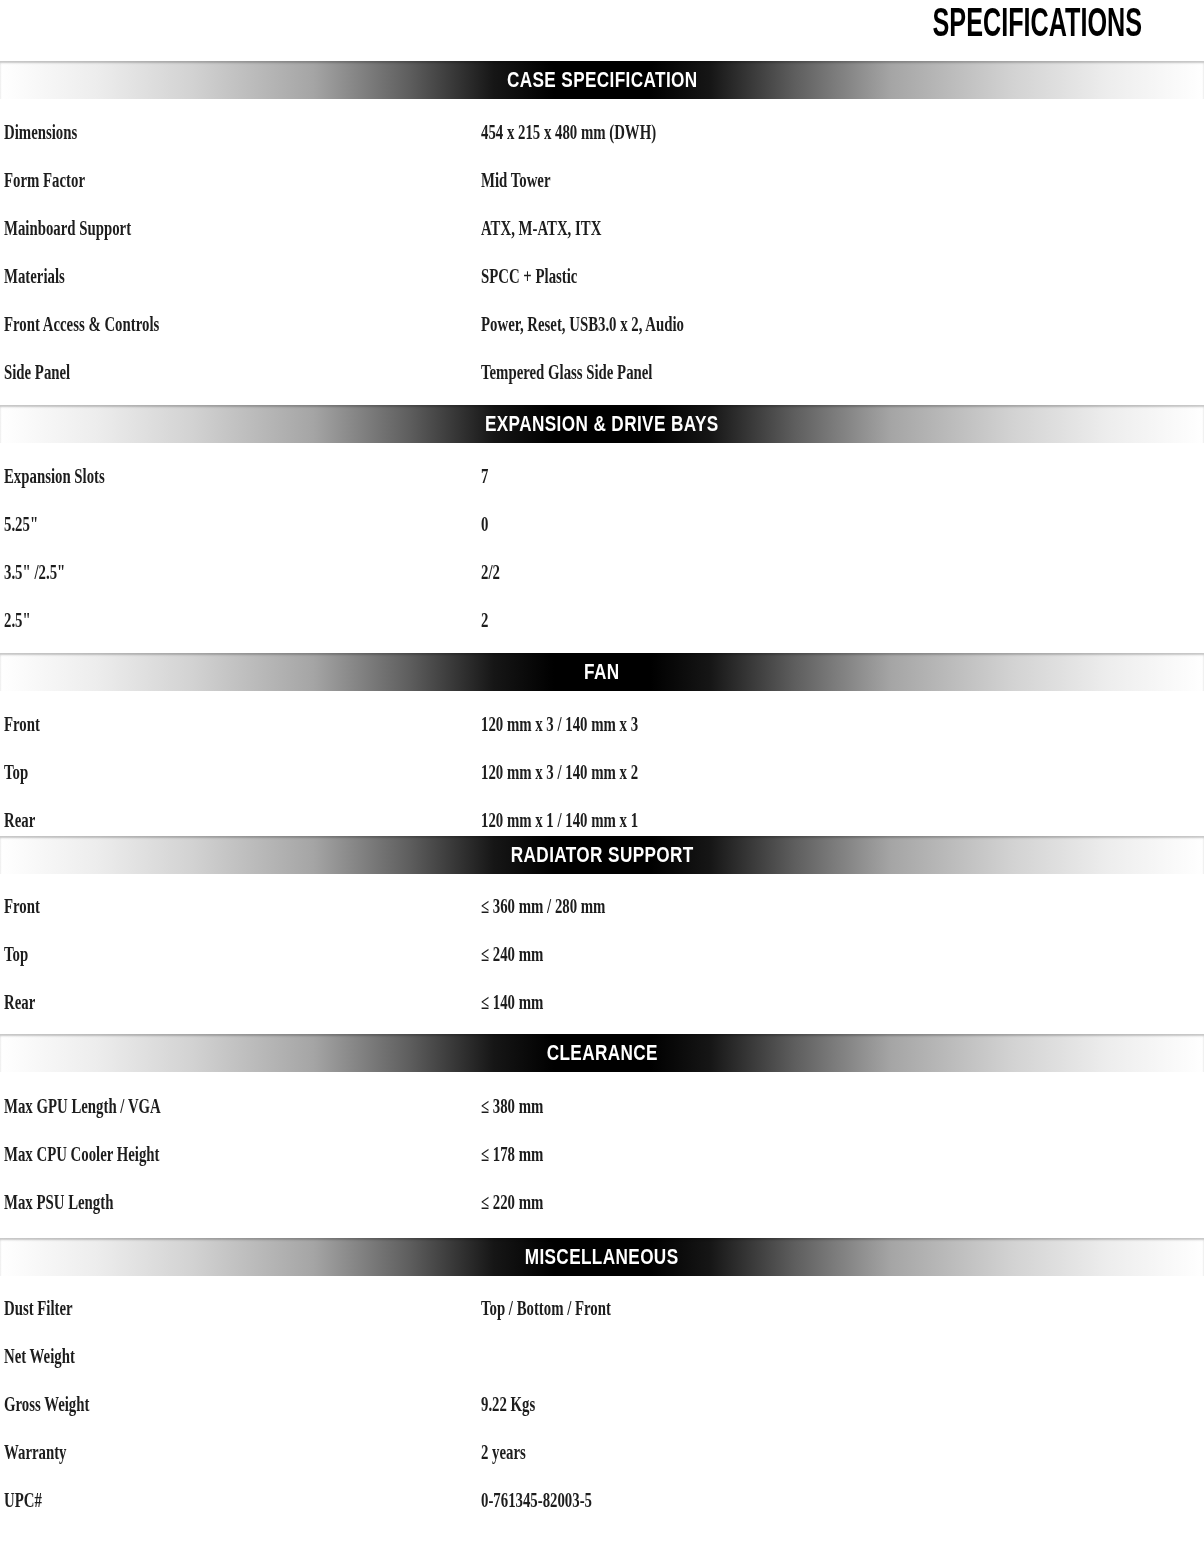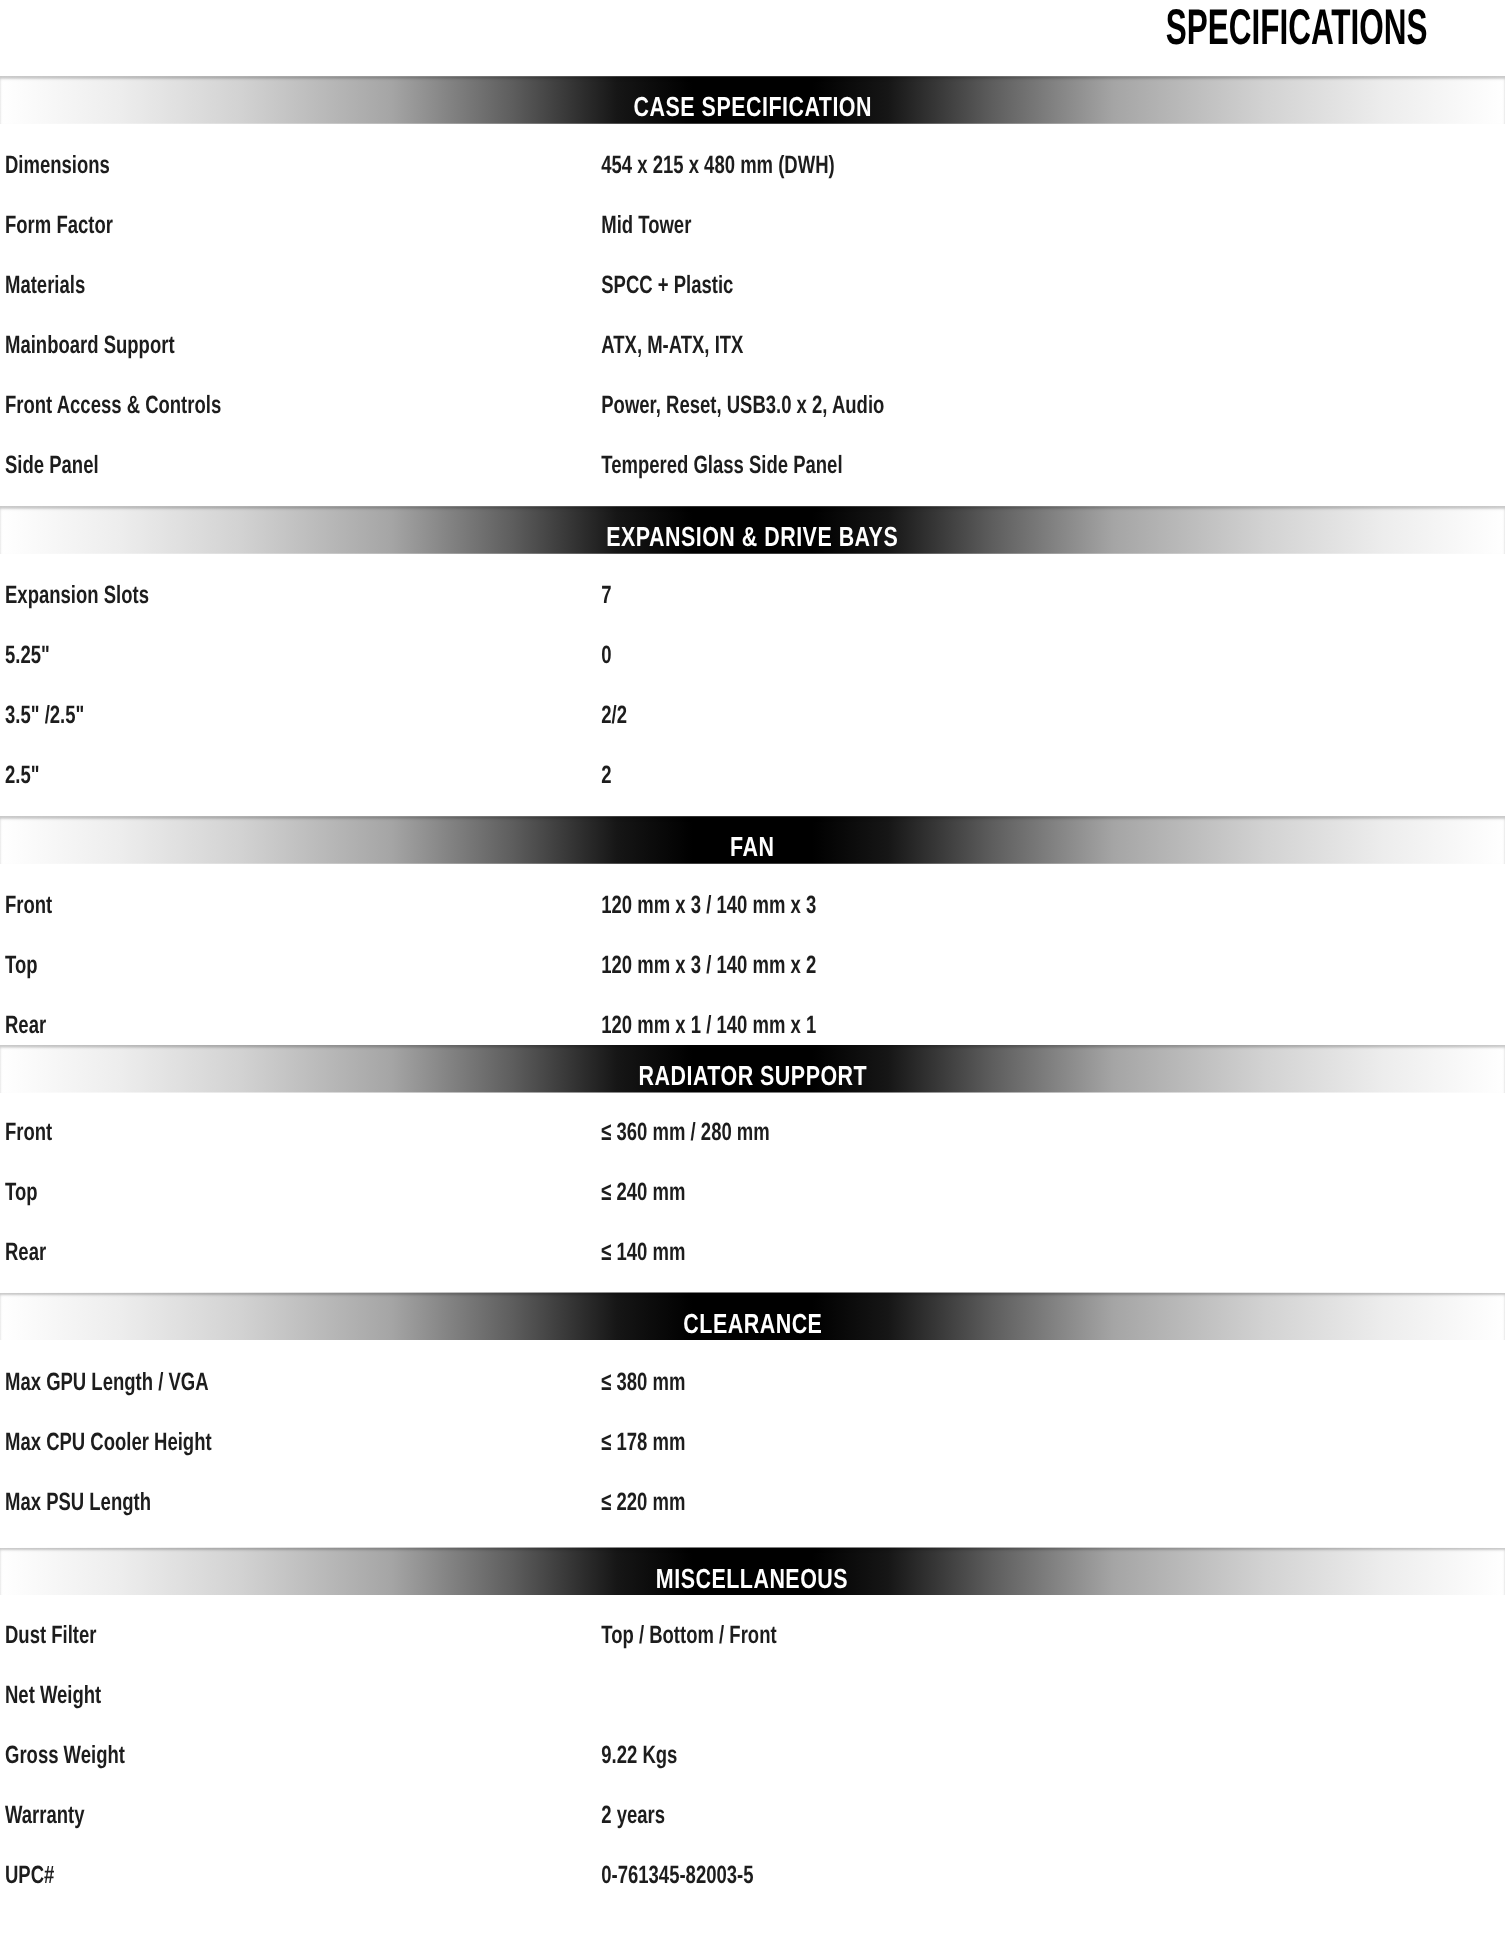--- a/index.html
+++ b/index.html
@@ -31,41 +31,42 @@
     line-height: 42px;
     color: #000000;
     white-space: nowrap;
     transform: scaleX(0.63);
     letter-spacing: 0px;
   }
   
   .section-bar {
     height: 38px;
     display: flex;
-    align-items: flex-end;
+    align-items: center;
     justify-content: center;
     background: linear-gradient(90deg,
       #ffffff 0%, #ededed 8%, #d2d2d2 16%, #a5a5a5 26%, #5e5e5e 34%,
       #161616 41%, #000000 46%, #000000 54%, #161616 59%,
       #5e5e5e 66%, #a5a5a5 74%, #d2d2d2 84%, #ededed 92%, #ffffff 100%);
     box-shadow: inset 0 2px 2px rgba(0,0,0,0.22);
   }
   .section-label {
     display: inline-block;
     font-size: 22px;
     color: #ffffff;
     white-space: nowrap;
     letter-spacing: 0.5px;
     transform: scaleX(0.78);
   }
   
   .spec-row {
     height: 48px;
     display: flex;
     align-items: center;
+    font-family: Liberation Serif, serif;
   }
   .spec-label {
     width: 430px;
     padding-left: 4px;
     flex: 0 0 auto;
   }
   .spec-value {
     flex: 1 1 auto;
     margin-left: 47px;
   }
@@ -115,38 +116,38 @@
     <div class="spec-label">
       <span class="cond spec-label-text">Form Factor</span>
     </div>
     <div class="spec-value">
       <span class="cond spec-value-text">Mid Tower</span>
     </div>
   </div>
 
   <div class="spec-row">
     <div class="spec-label">
+      <span class="cond spec-label-text">Mainboard Support</span>
+    </div>
+    <div class="spec-value">
+      <span class="cond spec-value-text">ATX, M-ATX, ITX</span>
+    </div>
+  </div>
+
+  <div class="spec-row">
+    <div class="spec-label">
       <span class="cond spec-label-text">Materials</span>
     </div>
     <div class="spec-value">
       <span class="cond spec-value-text">SPCC + Plastic</span>
     </div>
   </div>
 
   <div class="spec-row">
     <div class="spec-label">
-      <span class="cond spec-label-text">Mainboard Support</span>
-    </div>
-    <div class="spec-value">
-      <span class="cond spec-value-text">ATX, M-ATX, ITX</span>
-    </div>
-  </div>
-
-  <div class="spec-row">
-    <div class="spec-label">
       <span class="cond spec-label-text">Front Access &amp; Controls</span>
     </div>
     <div class="spec-value">
       <span class="cond spec-value-text">Power, Reset, USB3.0 x 2, Audio</span>
     </div>
   </div>
 
   <div class="spec-row">
     <div class="spec-label">
       <span class="cond spec-label-text">Side Panel</span>

